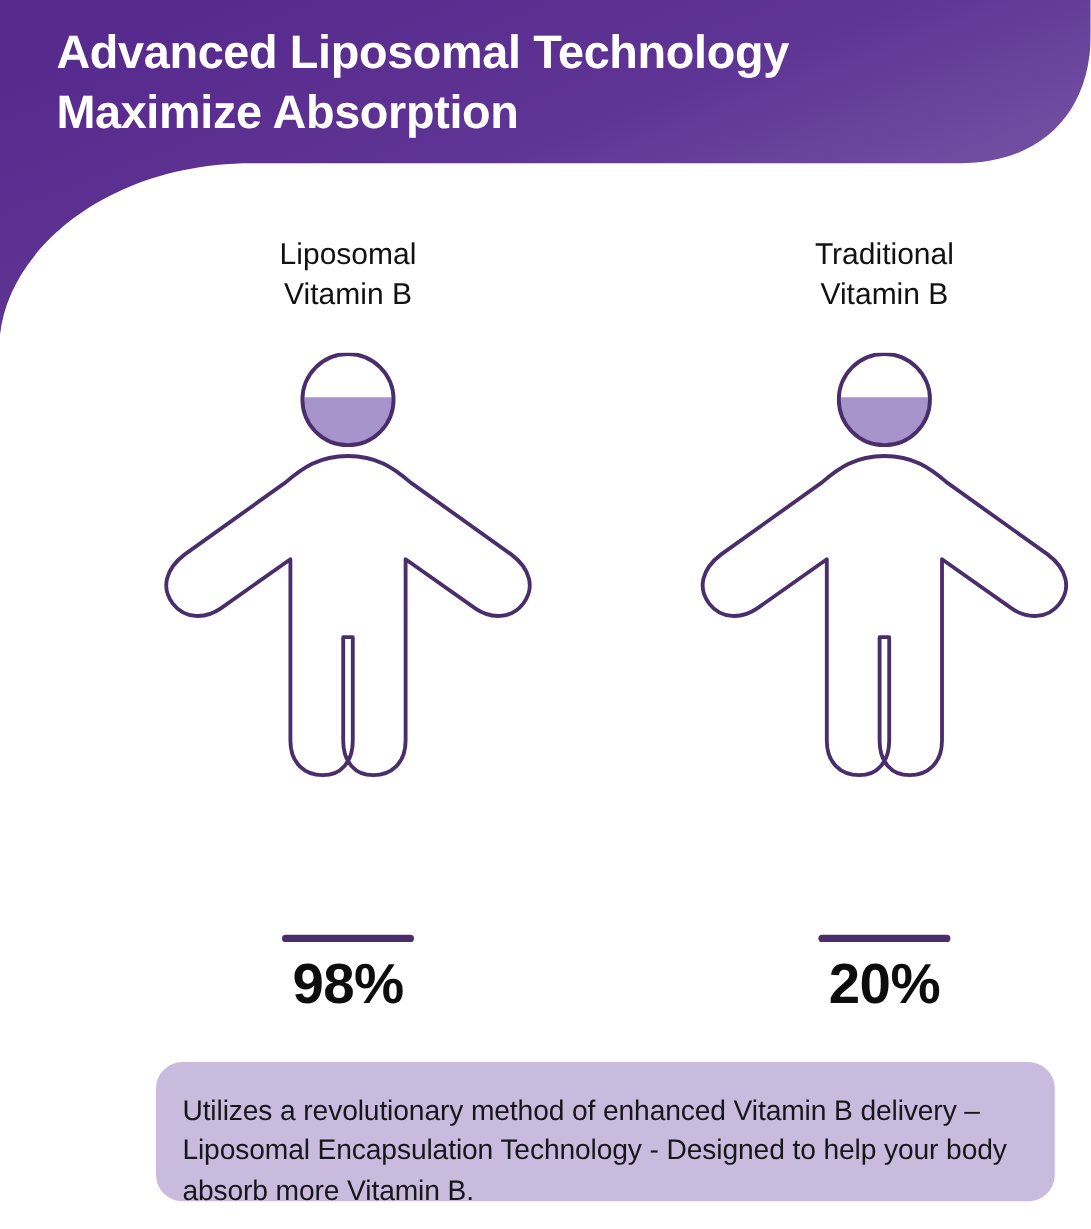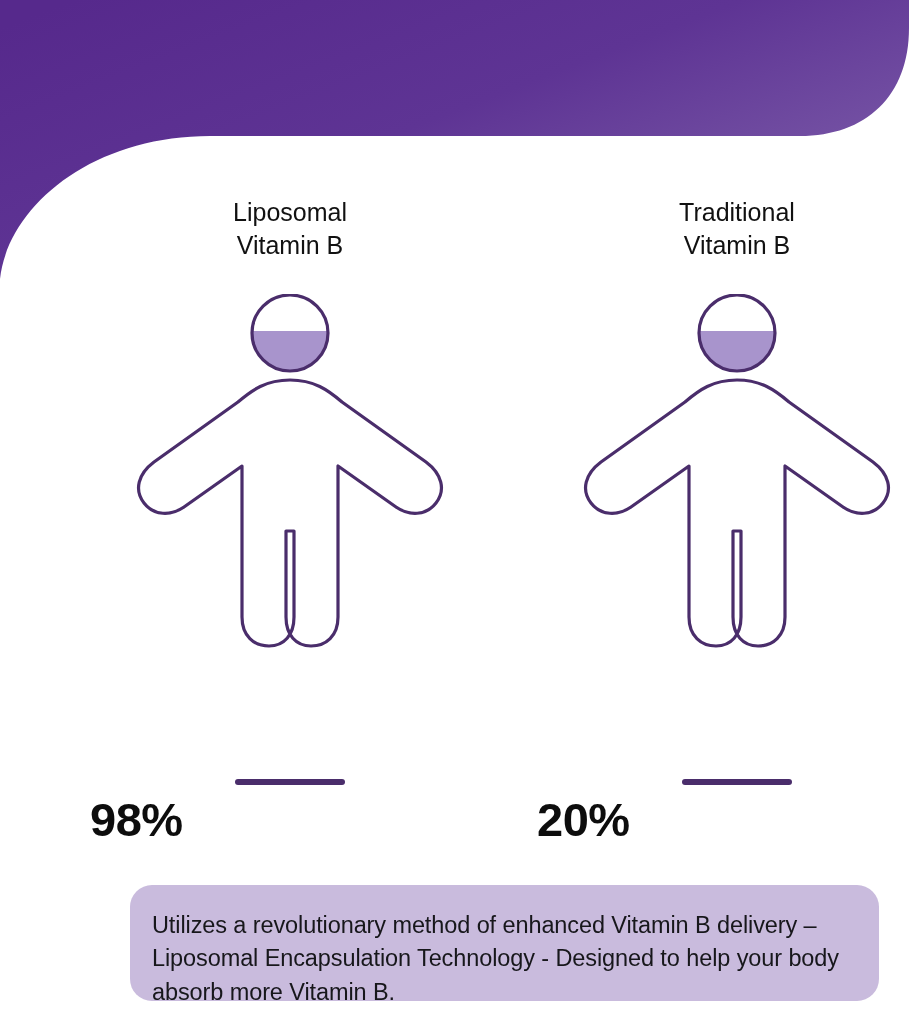--- a/index.html
+++ b/index.html
@@ -88,20 +88,21 @@
     width: 110px;
     height: 6px;
     border-radius: 3px;
     background: #4A2D6B;
   }
   .pct {
     position: absolute;
     top: 596px;
     left: 0;
     width: 400px;
+    text-align: center;
     font-size: 47px;
     font-weight: 700;
     color: #0d0d0d;
     letter-spacing: -0.5px;
   }
 
   
   .footer-note {
     position: absolute;
     left: 130px;
@@ -133,20 +134,22 @@
         <stop offset="45%" stop-color="#5E3494"></stop>
         <stop offset="100%" stop-color="#8365AE"></stop>
       </linearGradient>
     </defs>
     <path d="M 0,0 L 909,0 L 909,28
              C 909,96 866,136 800,136
              L 210,136
              C 92,136 8,206 0,279 Z" fill="url(#hdrGrad)"></path>
   </svg>
 
+  <div class="header-title">Advanced Liposomal Technology
+Maximize Absorption</div>
 
   <div class="columns">
 
     <div class="column left">
 
       <div class="col-label">Liposomal
 Vitamin B</div>
 
       <div class="figure-wrap">
         <svg viewBox="0 0 400 475" width="400" height="475">

